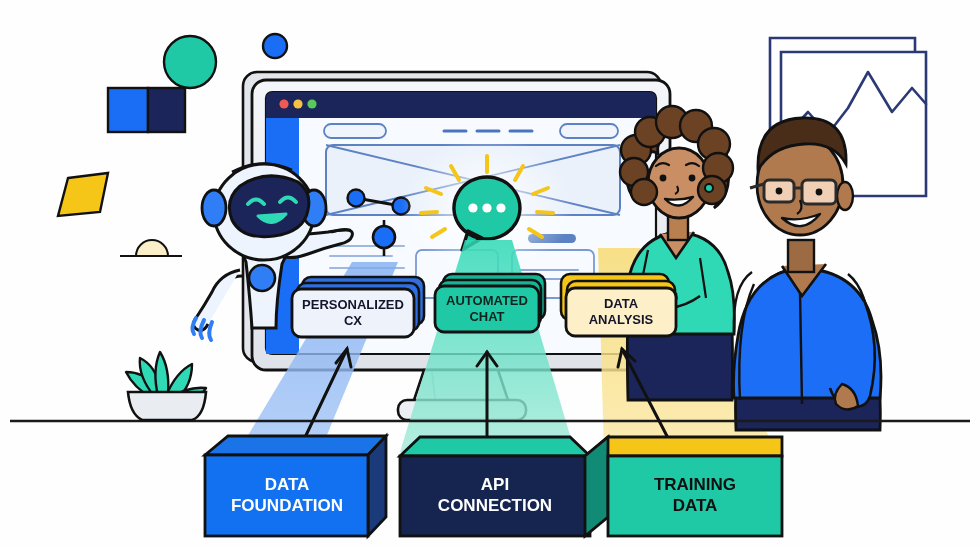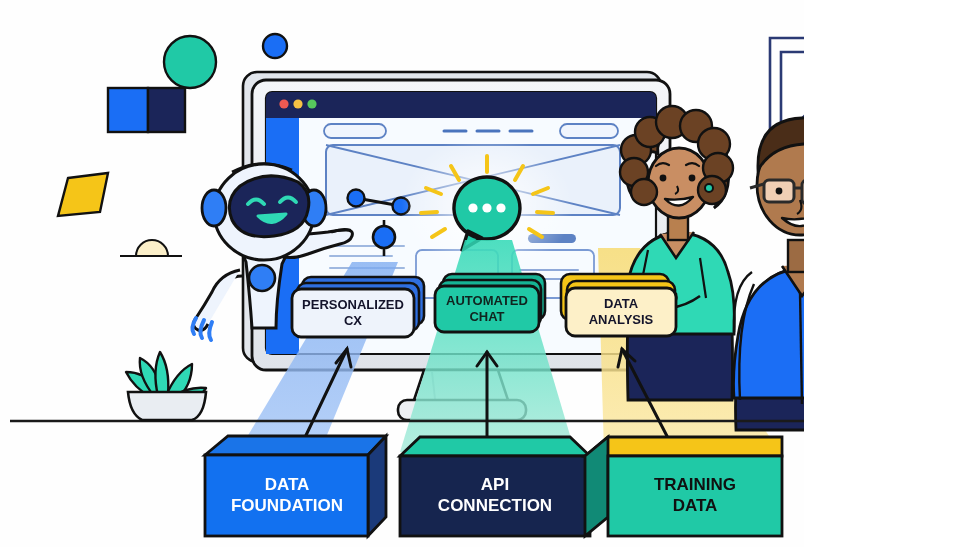--- a/index.html
+++ b/index.html
@@ -1,17 +1,17 @@
 <!DOCTYPE html>
 <html><head>
 <meta charset="utf-8">
 <style>
   html,body{margin:0;padding:0;background:#ffffff;}
   body{font-family:"Liberation Sans",sans-serif;}
-  #stage{position:relative;width:804px;height:547px;background:#0f766e;overflow:hidden;}
+  #stage{position:relative;width:980px;height:547px;background:#0f766e;overflow:hidden;}
   #stage svg{position:absolute;left:0;top:0;}
   .lbl{font-family:"Liberation Sans",sans-serif;font-weight:bold;text-anchor:middle;}
 </style>
 </head>
 <body>
 
 <div id="stage">
 <svg width="980" height="547" viewBox="0 0 980 547" xmlns="http://www.w3.org/2000/svg">
 
   <defs>

